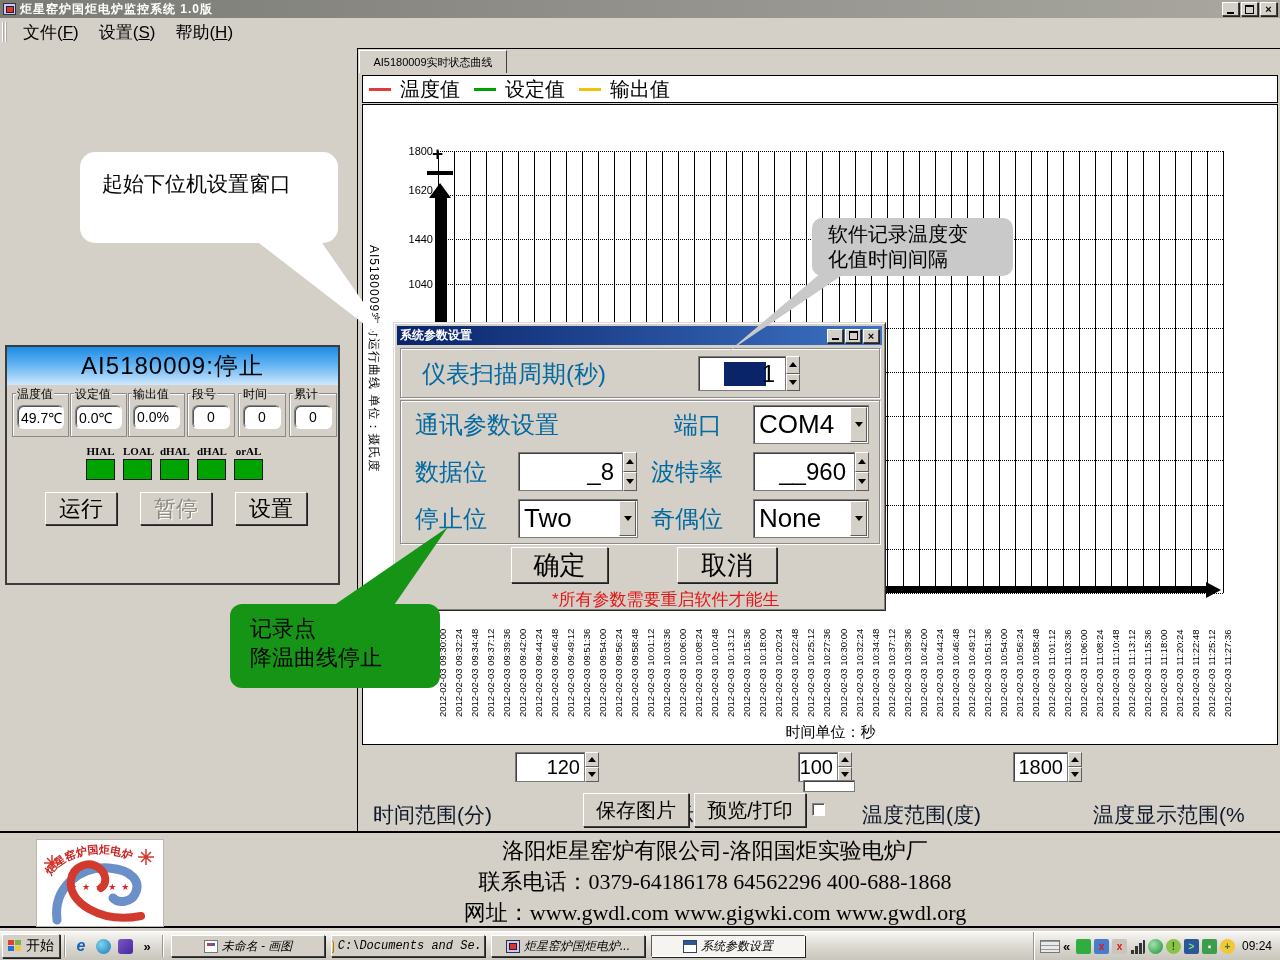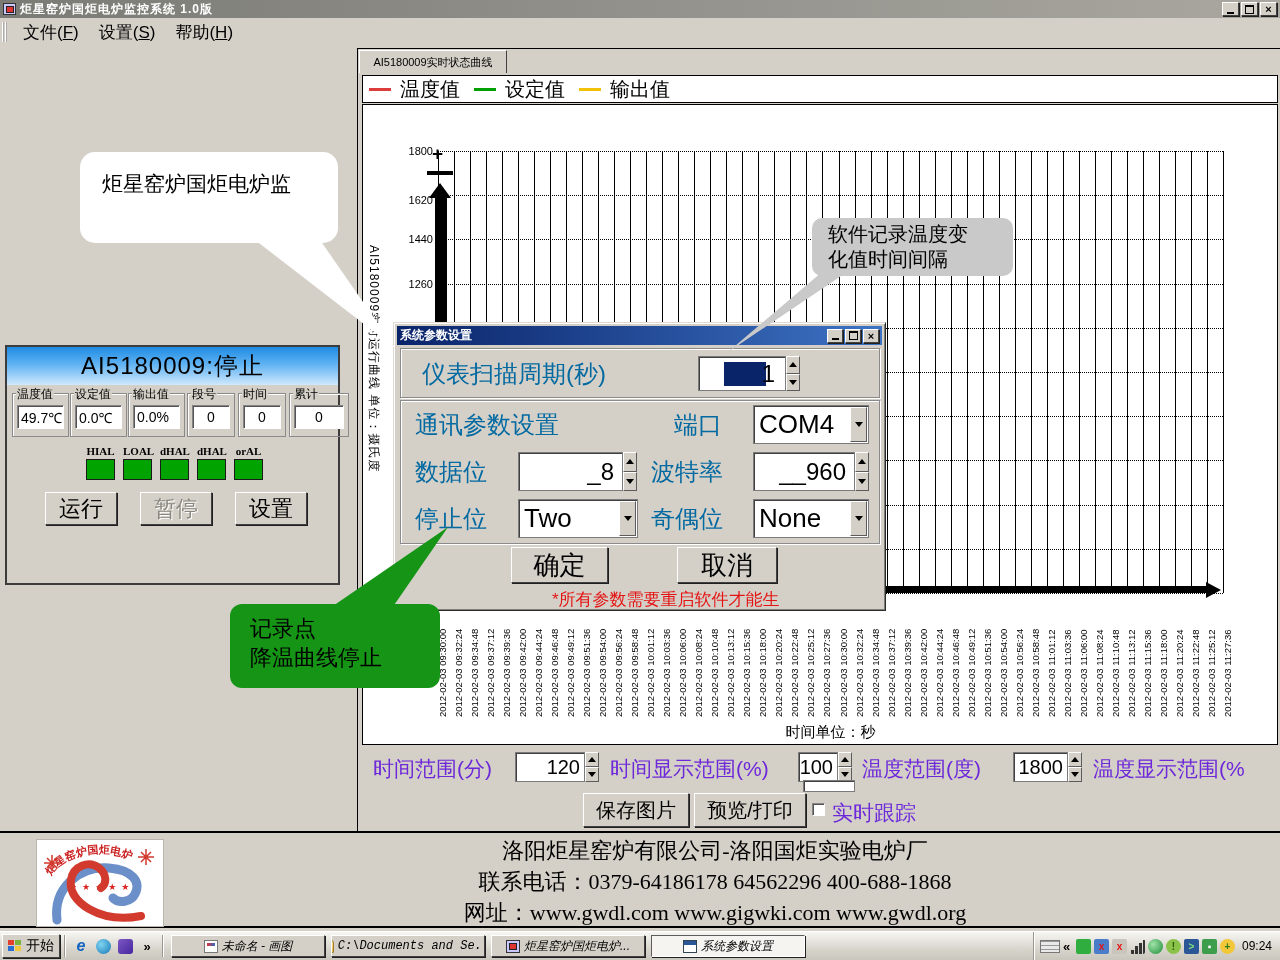--- a/index.html
+++ b/index.html
@@ -51,21 +51,21 @@
   .tri-up { position:absolute; width:0; height:0; border-left:11px solid transparent; border-right:11px solid transparent; border-bottom:15px solid #000; }
   .yaxis-bar { position:absolute; background:#000; }
   .xaxis-bar { position:absolute; background:#000; }
   .tri-right { position:absolute; width:0; height:0; border-top:8px solid transparent; border-bottom:8px solid transparent; border-left:15px solid #000; }
 
   
   .statuswin { position:absolute; left:5px; top:345px; width:335px; height:240px; background:#d4d0c8; border:2px solid #3c3c3c; }
   .status-title { height:38px; background:linear-gradient(180deg,#1f8be4 0%,#5fb2f2 45%,#cfe8fd 100%); display:flex; align-items:center; justify-content:center; font-size:24px; color:#000; letter-spacing:1px; }
   .fgroup { position:absolute; border:1px solid #8a8a8a; box-shadow:inset 1px 1px 0 #fff; }
   .fgroup .flabel { position:absolute; top:-8px; left:3px; background:#d4d0c8; font-size:12px; padding:0 1px; white-space:nowrap; }
-  .fvalue { position:absolute; left:4px; right:4px; top:11px; height:24px; font-size:14px; display:flex; align-items:center; padding:0 3px; }
+  .fvalue { position:absolute; left:4px; right:4px; top:11px; height:24px; font-size:14px; display:flex; align-items:center; padding:0 3px;border-radius:6px; }
   .alabel { position:absolute; font-size:11px; font-weight:bold; width:29px; text-align:center; font-family:"Liberation Serif",serif; }
   .asquare { position:absolute; width:29px; height:21px; border:1px solid #1a1a1a; }
   .sbtn { position:absolute; width:72px; height:33px; font-size:22px; }
   .sbtn.disabled { color:#8a877e; text-shadow:1px 1px 0 #fff; }
 
   
   .dialog { position:absolute; left:393px; top:322px; width:493px; height:289px; background:#d4d0c8; border:1px solid; border-color:#dfdbd3 #2b2b2b #2b2b2b #dfdbd3; box-shadow:inset 1px 1px 0 #fff, inset -1px -1px 0 #7e7e78; z-index:40; }
   .dlg-title { position:absolute; left:3px; top:3px; right:3px; height:19px; background:linear-gradient(90deg,#0a246a,#3d72c4); display:flex; align-items:center; padding:0 3px; }
   .dlg-title .txt { color:#fff; font-size:12px; font-weight:bold; flex:1; }
   .dlg-title .winbtn { width:16px; height:14px; }
@@ -82,21 +82,21 @@
   .dlg-note { position:absolute; color:#e51414; font-size:17px; white-space:nowrap; }
 
   
   .callout { position:absolute; z-index:50; }
   .co-white { background:#fff; border-radius:15px; }
   .co-gray { background:#c9c9c9; border-radius:10px; }
   .co-green { background:#169416; border-radius:12px; }
   .co-tail { position:absolute; z-index:50; pointer-events:none; }
 
   
-  .ctl-label { position:absolute; font-size:21px; color:#6d28d9; white-space:nowrap; }
+  .ctl-label { position:absolute; font-size:21px; color:#0f172a; white-space:nowrap;margin-top:46px; }
   .ctl-edit { position:absolute; background:#fff; border:1px solid #7b7b7b; box-shadow:inset 1px 1px 0 #404040; display:flex; align-items:center; justify-content:flex-end; font-size:20px; padding-right:4px; }
   .bigbtn { position:absolute; font-size:20px; }
   .checkbox { position:absolute; width:13px; height:13px; background:#fff; border:1px solid; border-color:#848484 #fff #fff #848484; box-shadow:inset 1px 1px 0 #555; }
 
   
   .footer { position:absolute; left:0; top:831px; width:1280px; height:97px; background:#d4d0c8; border-top:2px solid #000; border-bottom:2px solid #000; }
   .logo { position:absolute; left:36px; top:6px; width:128px; height:88px; background:#fff; border:1px solid #b9b5ad; }
   .ftext { position:absolute; left:170px; right:20px; top:2px; text-align:center; font-family:"Liberation Serif",serif; font-size:22px; color:#000; line-height:31px; }
 
   
@@ -283,25 +283,25 @@
         <div class="xlabel" style="left: 810.94px; top: 612px;">2012-02-03 11:20:24</div>
         <div class="vgrid" style="left: 827.96px; top: 46px; height: 442px;"></div>
         <div class="xlabel" style="left: 826.96px; top: 612px;">2012-02-03 11:22:48</div>
         <div class="vgrid" style="left: 843.98px; top: 46px; height: 442px;"></div>
         <div class="xlabel" style="left: 842.98px; top: 612px;">2012-02-03 11:25:12</div>
         <div class="vgrid" style="left: 860px; top: 46px; height: 442px;"></div>
         <div class="xlabel" style="left: 859px; top: 612px;">2012-02-03 11:27:36</div>
         <div class="hgrid" style="left: 75px; top: 46px; width: 785px;"></div>
         <div class="ytick" style="left: 28px; top: 40px;">1800</div>
         <div class="hgrid" style="left: 75px; top: 90.2px; width: 785px;"></div>
-        <div class="ytick" style="left: 28px; top: 89px;">1620</div>
+        <div class="ytick" style="left: 28px; top: 79px;">1620</div>
         <div class="hgrid" style="left: 75px; top: 134.4px; width: 785px;"></div>
         <div class="ytick" style="left: 28px; top: 128.4px;">1440</div>
         <div class="hgrid" style="left: 75px; top: 178.6px; width: 785px;"></div>
-        <div class="ytick" style="left: 28px; top: 172.6px;">1260</div>
+        <div class="ytick" style="left: 28px; top: 172.6px;">1040</div>
         <div class="hgrid" style="left: 75px; top: 222.8px; width: 785px;"></div>
         <div class="ytick" style="left: 28px; top: 216.8px;">1080</div>
         <div class="hgrid" style="left: 75px; top: 267px; width: 785px;"></div>
         <div class="ytick" style="left: 28px; top: 261px;">900</div>
         <div class="hgrid" style="left: 75px; top: 311.2px; width: 785px;"></div>
         <div class="ytick" style="left: 28px; top: 305.2px;">720</div>
         <div class="hgrid" style="left: 75px; top: 355.4px; width: 785px;"></div>
         <div class="ytick" style="left: 28px; top: 349.4px;">540</div>
         <div class="hgrid" style="left: 75px; top: 399.6px; width: 785px;"></div>
         <div class="ytick" style="left: 28px; top: 393.6px;">360</div>
@@ -337,21 +337,21 @@
           <div class="fvalue sunken">0.0%</div>
         </div>
         <div class="fgroup" style="left: 180px; top: 46px; width: 48px; height: 44px;">
           <div class="flabel">段号</div>
           <div class="fvalue sunken" style="justify-content: center;">0</div>
         </div>
         <div class="fgroup" style="left: 231px; top: 46px; width: 48px; height: 44px;">
           <div class="flabel">时间</div>
           <div class="fvalue sunken" style="justify-content: center;">0</div>
         </div>
-        <div class="fgroup" style="left: 282px; top: 46px; width: 60px; height: 44px;">
+        <div class="fgroup" style="left: 282px; top: 46px; width: 48px; height: 44px;">
           <div class="flabel">累计</div>
           <div class="fvalue sunken" style="justify-content: center;">0</div>
         </div>
       </div>
     <div id="alarm-row">
         <div class="alabel" style="left: 79px; top: 98px;">HIAL</div>
         <div class="asquare" style="left: 79px; top: 112px; background: rgb(0, 163, 0);"></div>
         <div class="alabel" style="left: 116px; top: 98px;">LOAL</div>
         <div class="asquare" style="left: 116px; top: 112px; background: rgb(0, 163, 0);"></div>
         <div class="alabel" style="left: 153px; top: 98px;">dHAL</div>
@@ -477,21 +477,21 @@
 
     <div class="btn abs" style="left:117px;top:224px;width:97px;height:36px;font-size:26px;">确定</div>
     <div class="btn abs" style="left:283px;top:224px;width:100px;height:36px;font-size:26px;">取消</div>
     <div class="dlg-note" style="left:158px;top:265px;">*所有参数需要重启软件才能生</div>
   </div>
 
   <svg class="co-tail" style="left:250px;top:238px;" width="150" height="115">
     <polygon points="5,2 145,110 70,2" fill="#ffffff"></polygon>
   </svg>
   <div class="callout co-white" style="left:80px;top:152px;width:258px;height:91px;padding:18px 0 0 22px;">
-    <span style="font-size:21px;color:#000;">炬星窑炉国炬电炉监</span>
+    <span style="font-size:21px;color:#000;">起始下位机设置窗口</span>
   </div>
 
   <svg class="co-tail" style="left:722px;top:270px;" width="130" height="86">
     <polygon points="100,2 6,82 122,4" fill="#c9c9c9"></polygon>
   </svg>
   <div class="callout co-gray" style="left:812px;top:218px;width:201px;height:58px;padding:4px 0 0 16px;">
     <div style="font-size:20px;color:#000;line-height:25px;">
       <div>软件记录温度变</div>
       <div>化值时间间隔</div>
     </div>

